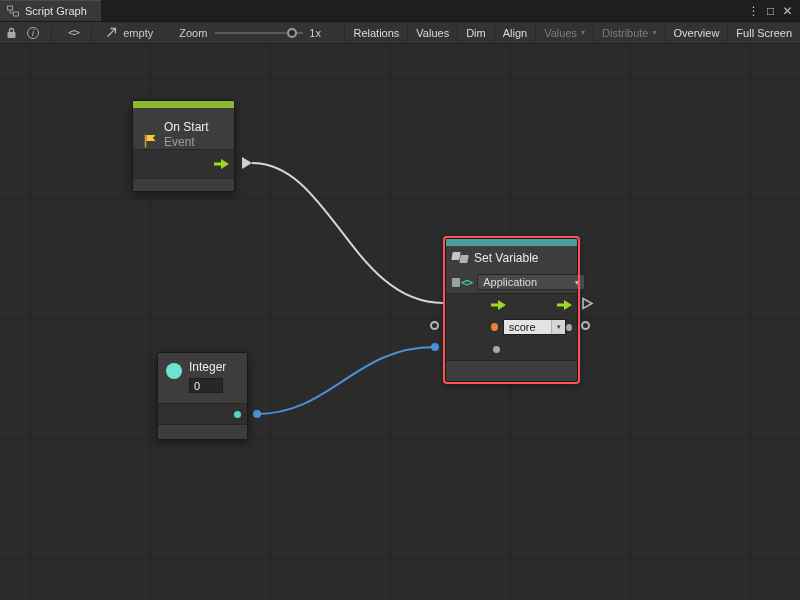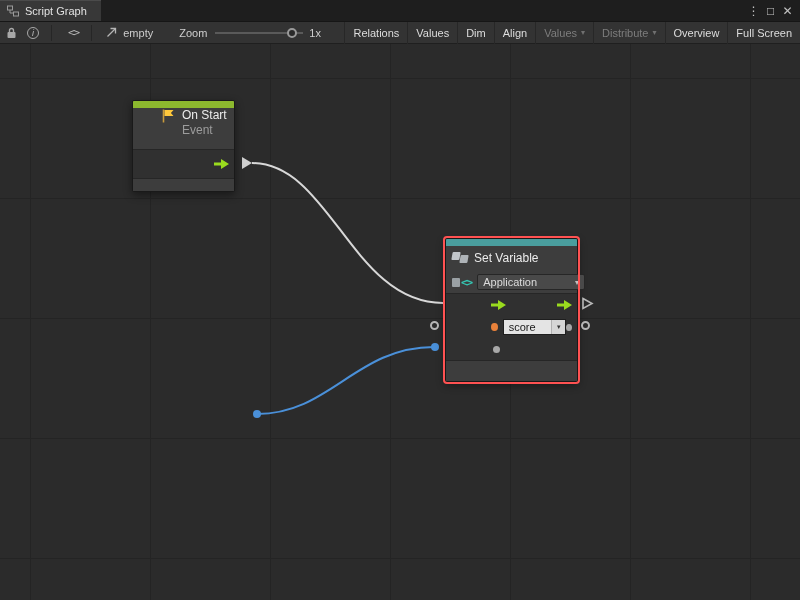--- a/index.html
+++ b/index.html
@@ -49,21 +49,21 @@
   .ntitle{font-size:12px;color:#ececec;}
   .nsub{font-size:12px;color:#9c9c9c;margin-top:1px;}
   .dot{border-radius:50%;display:inline-block;}
   .dot.orange{width:8px;height:8px;background:#e8813a;}
   .dot.gray{width:7px;height:7px;background:#a8a8a8;}
   .dot.teal{width:7px;height:7px;background:#59d6c3;}
   .oring{position:absolute;width:9px;height:9px;border:2px solid #b5b5b5;border-radius:50%;}
 
   
   .onstart{left:132px;top:56px;width:103px;}
-  .onstart .head{display:flex;align-items:flex-start;gap:6px;padding:0 6px 0 9px;height:41px;margin-left:18px;}
+  .onstart .head{display:flex;align-items:flex-end;gap:6px;padding:0 6px 0 9px;height:41px;}
   .onstart .ports{height:30px;display:flex;align-items:center;justify-content:flex-end;padding-right:5px;}
   .onstart .footer{height:12px;}
 
   
   .setvar{left:445px;top:194px;width:133px;}
   .setvar .head{padding:5px 6px 3px 6px;}
   .setvar .hrow1{display:flex;align-items:flex-start;gap:4px;height:20px;}
   .setvar .hrow2{display:flex;align-items:center;gap:5px;height:16px;margin-top:3px;}
   .cards{position:relative;width:18px;height:13px;}
   .cards i{position:absolute;width:8px;height:8px;background:#c2c6ca;border-radius:1px;}
@@ -236,20 +236,33 @@
           </div>
           <span class="dot gray ml-auto"></span>
         </div>
         <div class="prow">
           <span class="dot gray" style="margin-left:2px;"></span>
         </div>
       </div>
       <div class="footer"></div>
     </div>
 
+    <div class="node integer">
+      <div class="head">
+        <span class="int-circle"></span>
+        <div class="int-col">
+          <span class="ntitle">Integer</span>
+          <div class="int-value">0</div>
+        </div>
+      </div>
+      <div class="ports">
+        <span class="dot teal"></span>
+      </div>
+      <div class="footer"></div>
+    </div>
 
     <svg class="ext" style="left:581px;top:253px;" width="13" height="13" viewBox="0 0 13 13">
       <polygon points="2,1.5 11,6.5 2,11.5" fill="none" stroke="#b8b8b8" stroke-width="1.6"></polygon>
     </svg>
     <span class="oring" style="left:581px;top:277px;"></span>
     <span class="oring" style="left:430px;top:277px;"></span>
   </div>
 
 </div>
 

